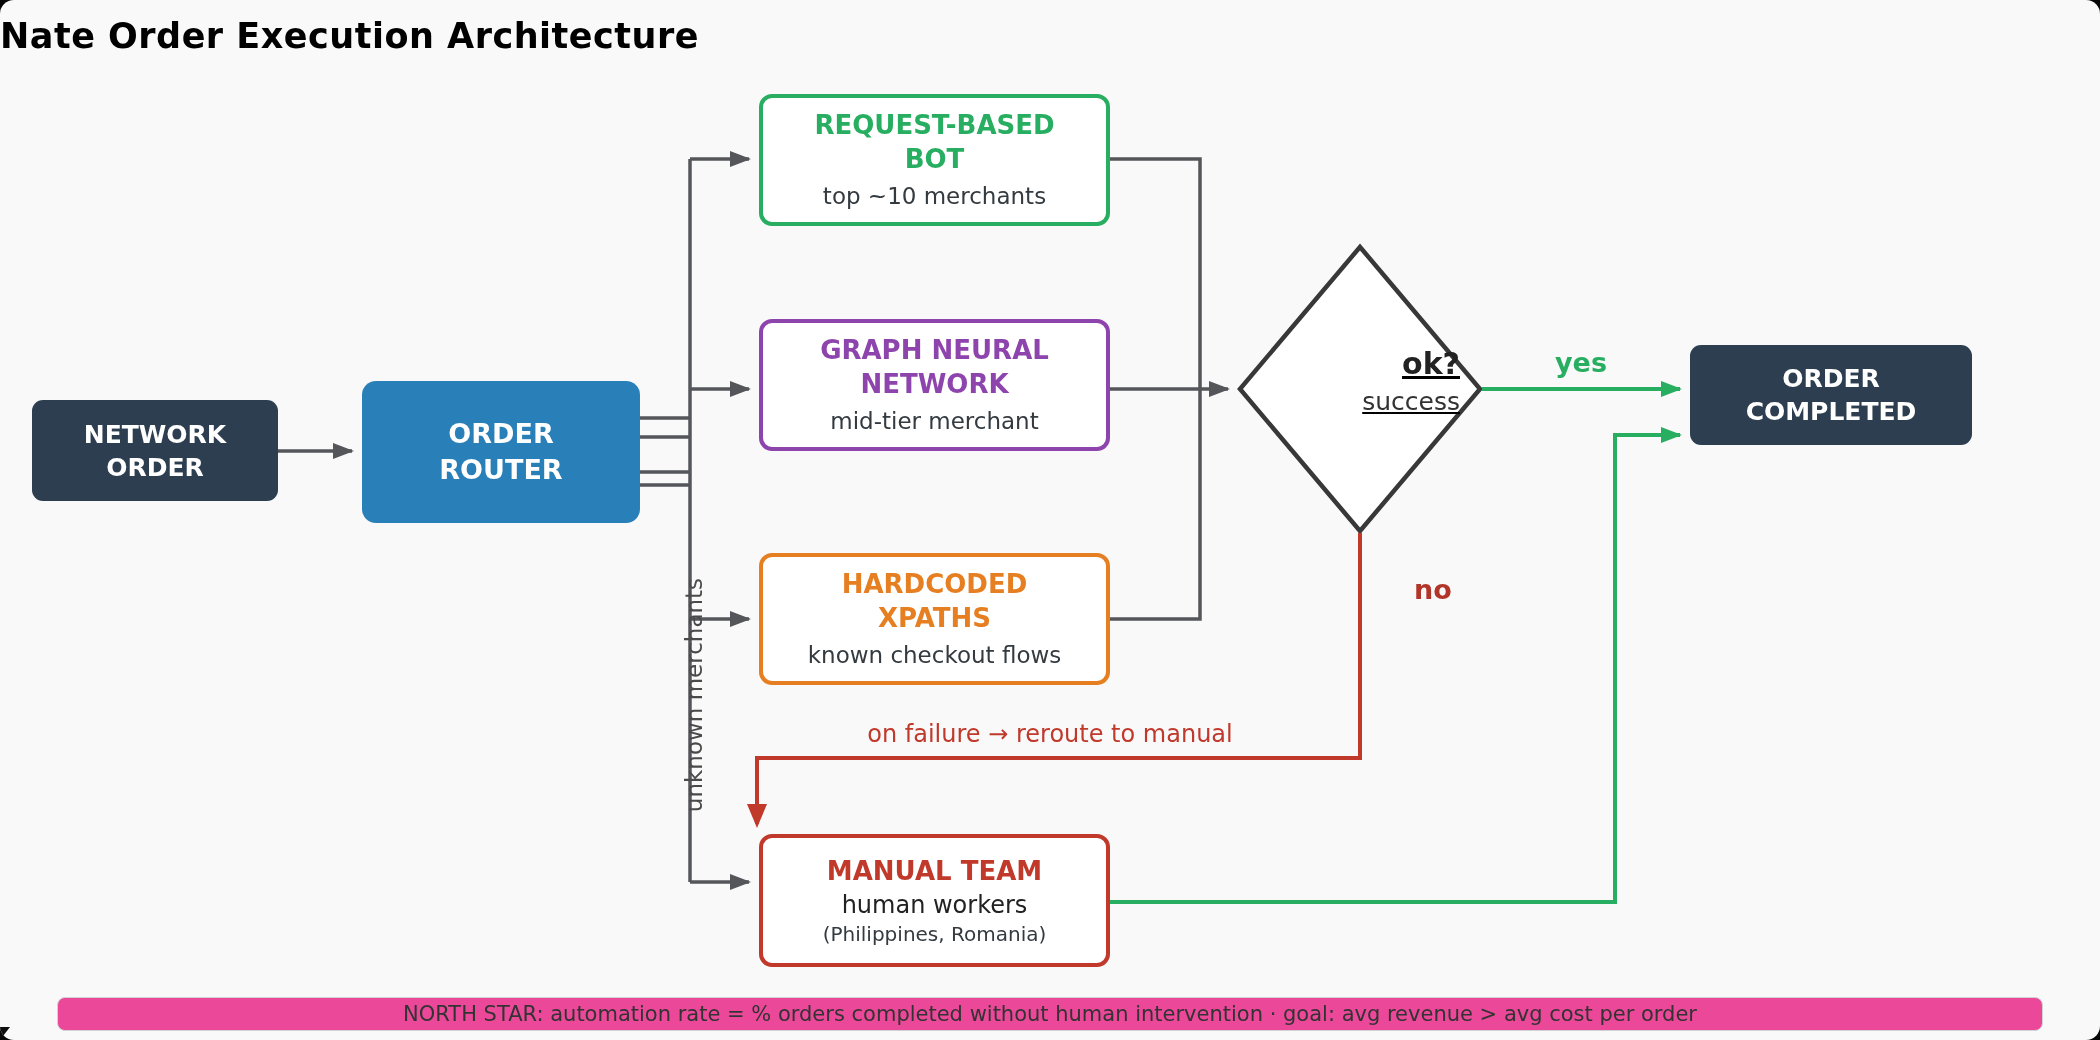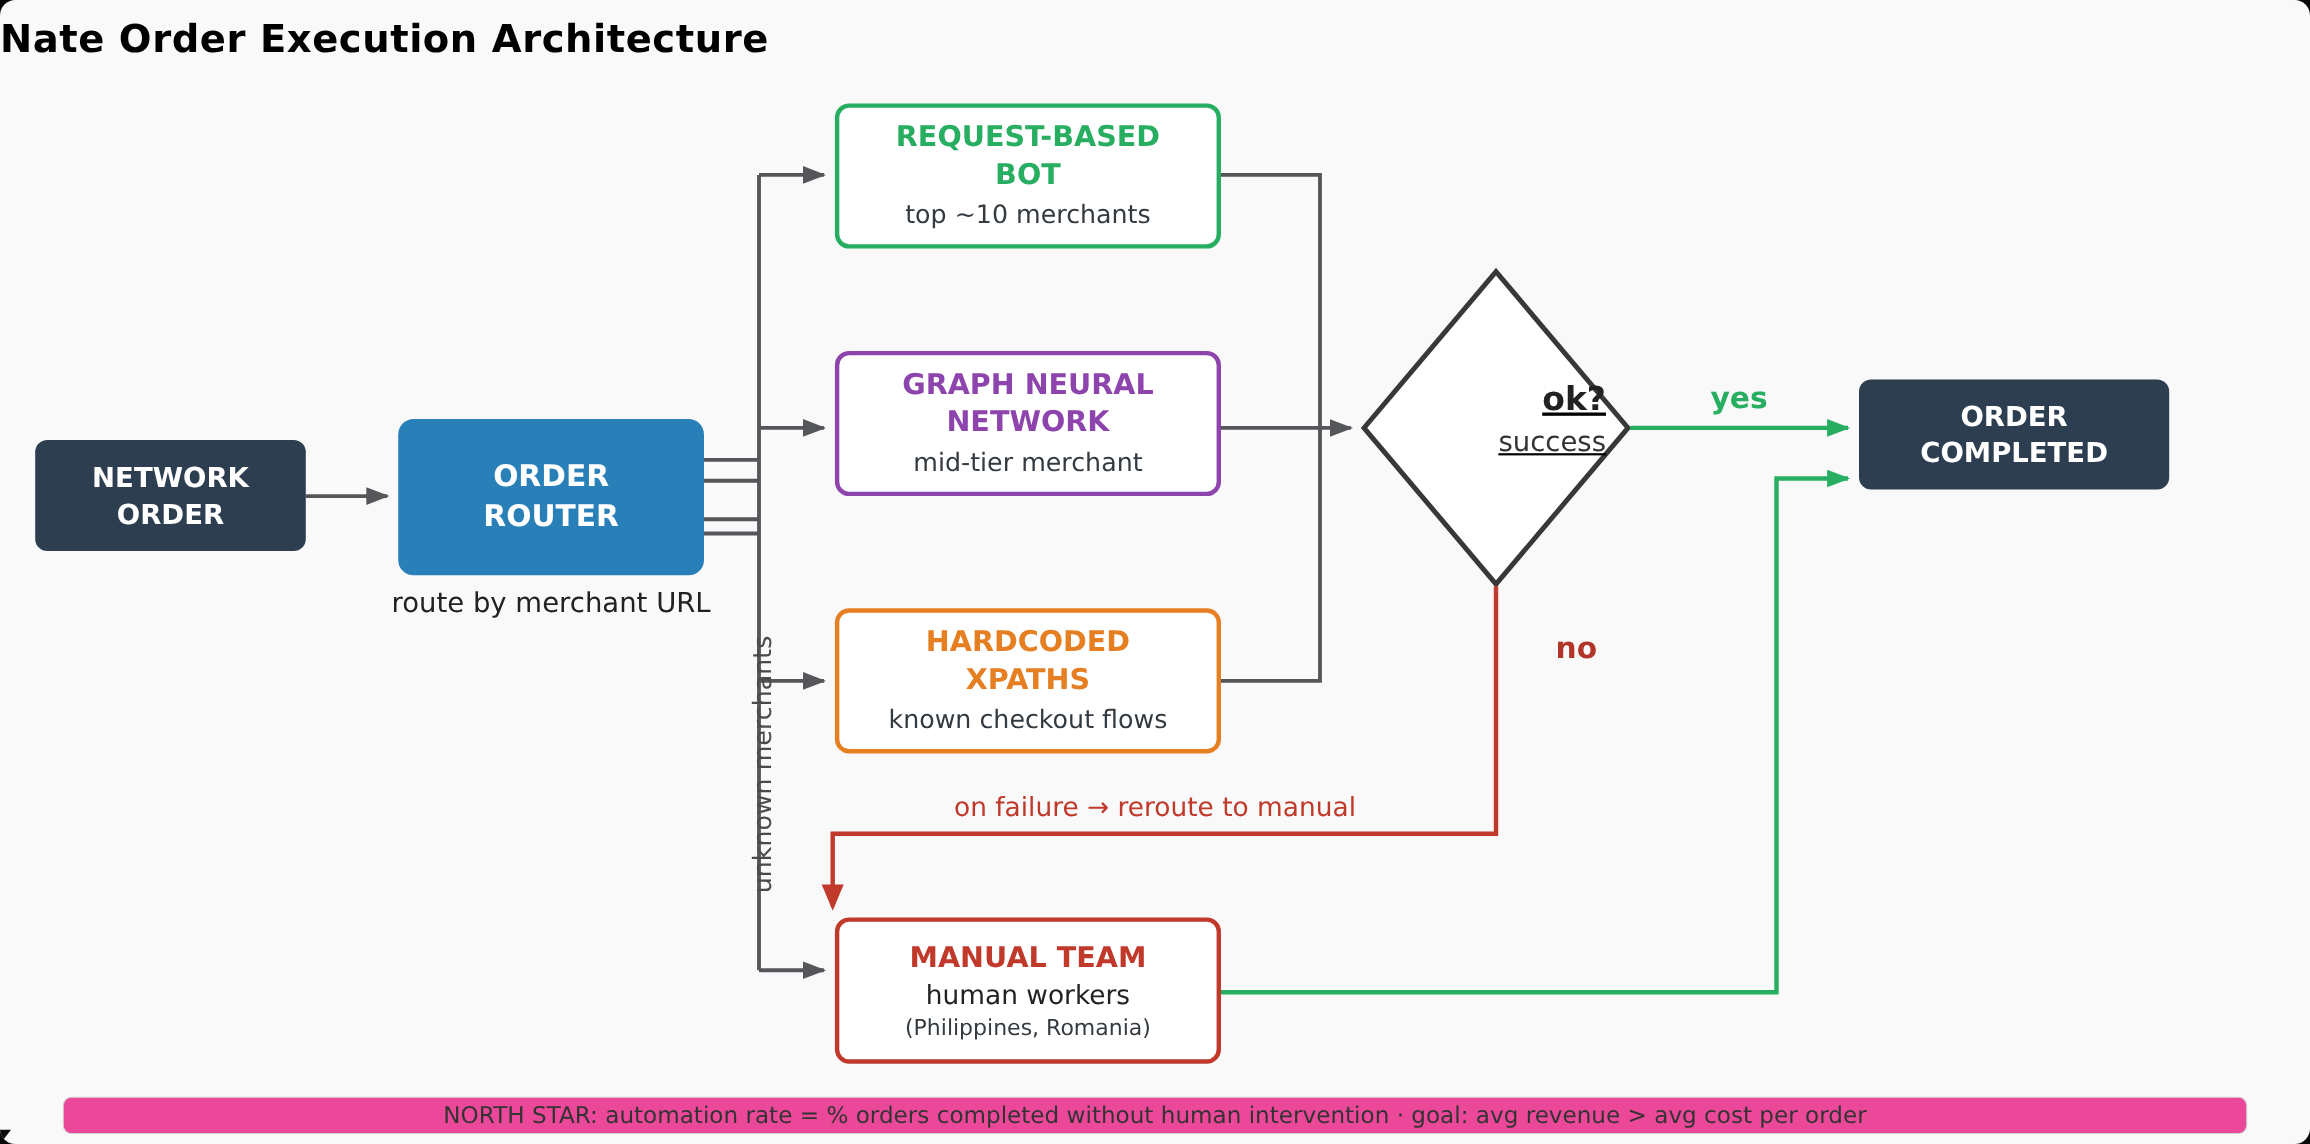--- a/index.html
+++ b/index.html
@@ -84,21 +84,20 @@
 
   <div class="node filled" style="left:32px;top:400px;width:246px;height:101px;">
     <div class="big">NETWORK
 ORDER</div>
   </div>
 
   <div class="node router" style="left:362px;top:381px;width:278px;height:142px;">
     <div class="big">ORDER
 ROUTER</div>
   </div>
-  <div class="caption" style="left:320px;top:533px;width:362px;">route by merchant URL</div>
 
   <div class="node outlined b-green" style="left:759px;top:94px;width:351px;height:132px;">
     <div class="ttl">REQUEST-BASED
 BOT</div>
     <div class="sub">top ~10 merchants</div>
   </div>
 
   <div class="node outlined b-purple" style="left:759px;top:319px;width:351px;height:132px;">
     <div class="ttl">GRAPH NEURAL
 NETWORK</div>

